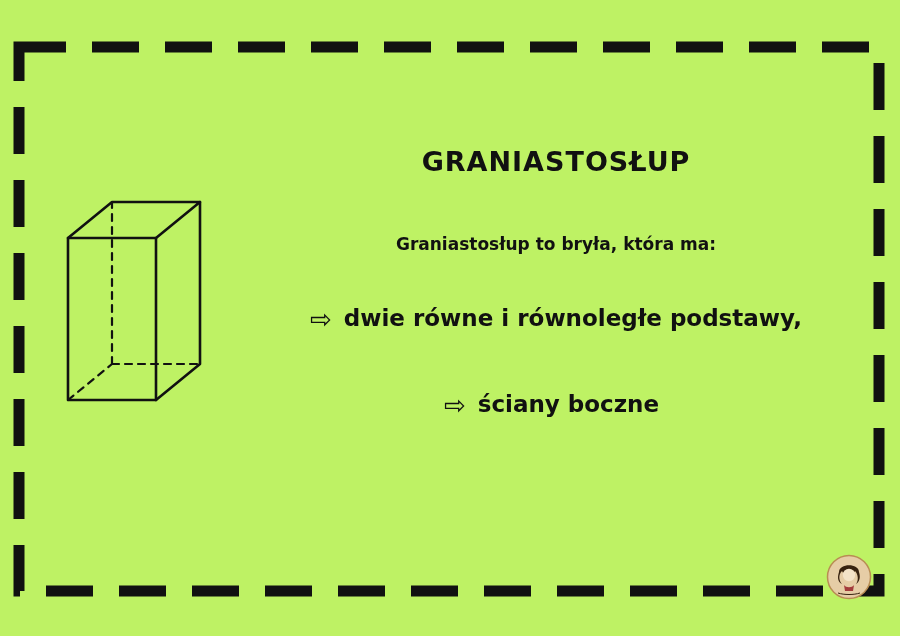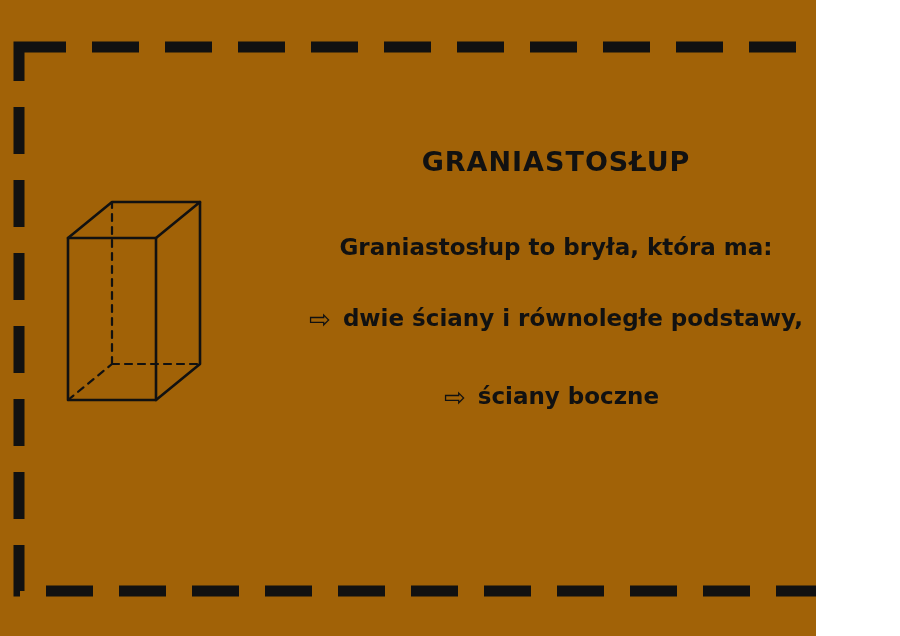--- a/index.html
+++ b/index.html
@@ -3,23 +3,23 @@
 <meta charset="utf-8">
 <style>
   html, body {
     margin: 0;
     padding: 0;
     background: #ffffff;
     font-family: "DejaVu Sans", "Liberation Sans", sans-serif;
   }
   .poster {
     position: relative;
-    width: 816px;
+    width: 900px;
     height: 636px;
-    background: #a16207;
+    background: #bef264;
     overflow: hidden;
   }
   .border-svg {
     position: absolute;
     left: 0; top: 0;
     width: 900px; height: 636px;
     pointer-events: none;
   }
   .prism {
     position: absolute;
@@ -45,37 +45,37 @@
     font-size: 27px;
     font-weight: 700;
     letter-spacing: 1px;
     color: #111111;
   }
   .intro {
     position: absolute;
     left: 0; right: 0;
     top: 234px;
     margin: 0;
-    font-size: 23px;
+    font-size: 17px;
     font-weight: 700;
   }
   .bullet-one {
     position: absolute;
     left: 0; right: 0;
     top: 304px;
     margin: 0;
     font-size: 23px;
     font-weight: 700;
     white-space: nowrap;
   }
   .bullet-two {
     position: absolute;
     left: 0; right: 9px;
     top: 378px;
-    margin: 0;
+    margin: 8px;
     font-size: 23px;
     font-weight: 700;
     line-height: 37px;
   }
   .bullet-two p { margin: 0; }
   .arrow {
     font-size: 26px;
     font-weight: 400;
     vertical-align: -2px;
     margin-right: 12px;
@@ -114,21 +114,21 @@
     </g>
   </svg>
 
   <div class="content">
 
     <h1 class="page-title">GRANIASTOSŁUP</h1>
 
     <p class="intro">Graniastosłup to bryła, która ma:</p>
 
     <p class="bullet-one">
-      <span class="arrow">⇨</span><span>dwie ściany i równoległe podstawy,</span>
+      <span class="arrow">⇨</span><span>dwie równe i równoległe podstawy,</span>
     </p>
 
     <div class="bullet-two">
       <p>
         <span class="arrow">⇨</span><span>ściany boczne</span>
       </p>
     </div>
 
   </div>
 

